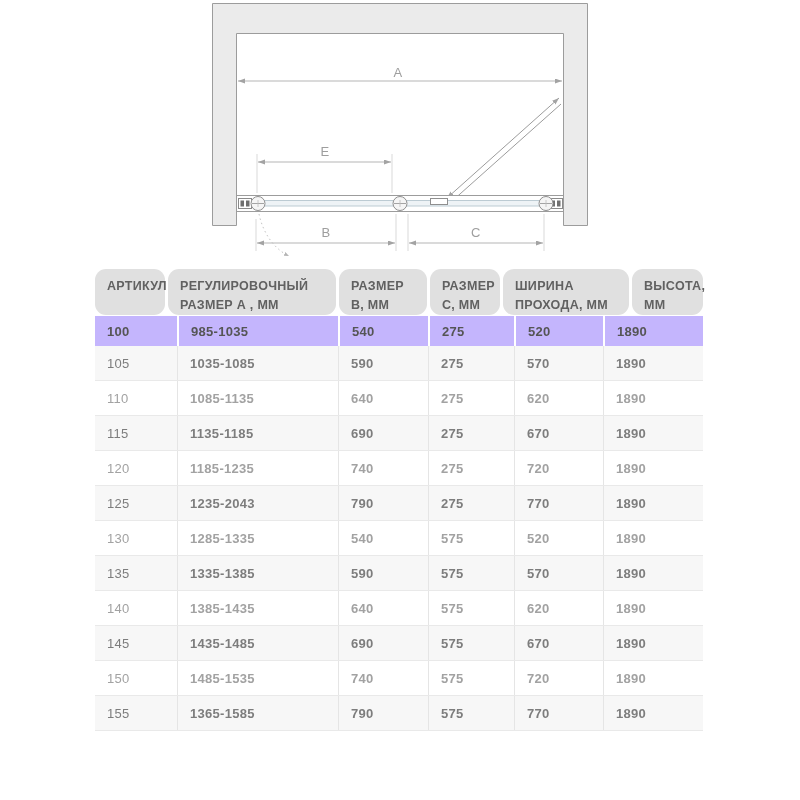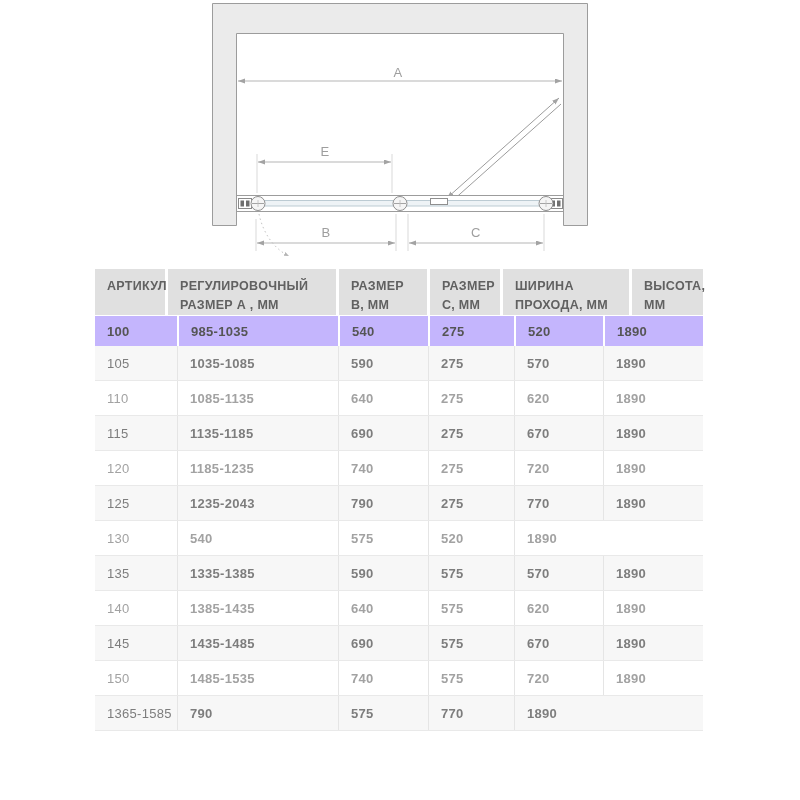--- a/index.html
+++ b/index.html
@@ -13,21 +13,21 @@
   .dim-label{fill:#9e9e9e;font-size:13px;letter-spacing:.5px;}
   
   .spec-table{position:absolute;top:269px;left:95px;width:608px;}
   .thead{
     display:grid;grid-template-columns:70px 168px 88px 70px 126px 71px;
     column-gap:3px;height:45px;background:#fff;
   }
   .th{
     background:#e0e0e0;color:#616161;font-size:12.5px;font-weight:bold;
     letter-spacing:.3px;line-height:1.5;padding:8px 8px 0 12px;
-    box-sizing:border-box;text-transform:uppercase;
+    box-sizing:border-box;text-transform:uppercase;border-radius:11px;
   }
   .trow{
     display:grid;grid-template-columns:82px 161px 90px 86px 89px 100px;
     height:35px;box-sizing:border-box;border-bottom:1px solid #e9e9e9;
   }
   .td{
     display:flex;align-items:center;padding-left:12px;box-sizing:border-box;
     font-size:13px;letter-spacing:.3px;white-space:nowrap;overflow:hidden;
   }
   .trow.highlight{
@@ -162,20 +162,21 @@
       <div class="trow">
         <div class="td">125</div>
         <div class="td">1235-2043</div>
         <div class="td">790</div>
         <div class="td">275</div>
         <div class="td">770</div>
         <div class="td">1890</div>
       </div>
       <div class="trow">
         <div class="td">130</div>
+        <div class="td">1285-1335</div>
         <div class="td">540</div>
         <div class="td">575</div>
         <div class="td">520</div>
         <div class="td">1890</div>
       </div>
       <div class="trow">
         <div class="td">135</div>
         <div class="td">1335-1385</div>
         <div class="td">590</div>
         <div class="td">575</div>
@@ -200,20 +201,21 @@
       </div>
       <div class="trow">
         <div class="td">150</div>
         <div class="td">1485-1535</div>
         <div class="td">740</div>
         <div class="td">575</div>
         <div class="td">720</div>
         <div class="td">1890</div>
       </div>
       <div class="trow">
+        <div class="td">155</div>
         <div class="td">1365-1585</div>
         <div class="td">790</div>
         <div class="td">575</div>
         <div class="td">770</div>
         <div class="td">1890</div>
       </div>
     </div>
 
 </div>
 

